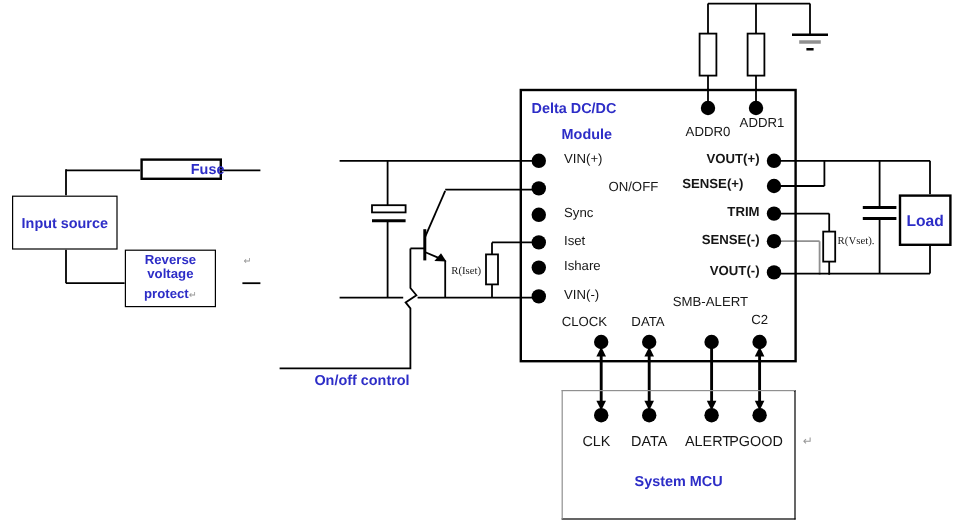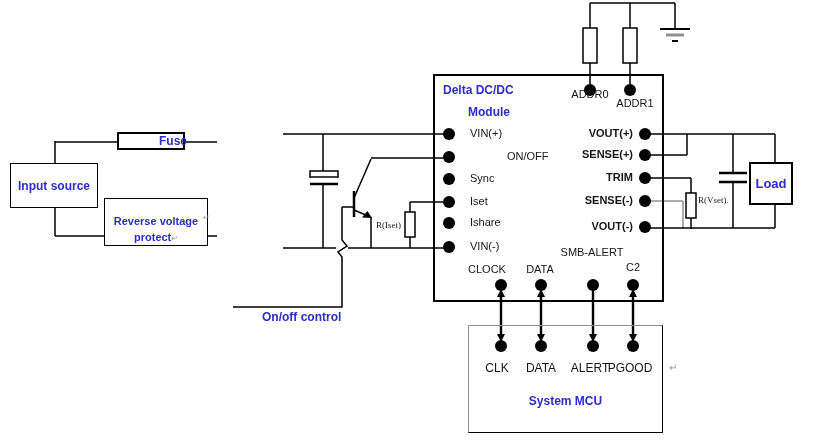--- a/index.html
+++ b/index.html
@@ -131,21 +131,21 @@
   </svg>
 
   <div class="box" style="left:10px;top:163px;width:88px;height:45px;">
     <span class="blue" style="font-size:12px;">Input source</span>
   </div>
 
   <div class="box" style="left:117px;top:132px;width:68px;height:18px;border-width:2px;padding-left:44px;">
     <span class="blue" style="font-size:12px;">Fuse</span>
   </div>
 
-  <div class="box" style="left:104px;top:198px;width:104px;height:48px;flex-direction:column;justify-content:flex-end;">
+  <div class="box" style="left:104px;top:208px;width:76px;height:48px;flex-direction:column;">
     <span class="blue" style="font-size:11px;">Reverse voltage</span>
     <span style="white-space:nowrap;">
       <span class="blue" style="font-size:11px;">protect</span><span class="mark">↵</span>
     </span>
   </div>
 
 
   <div class="box" style="left:749px;top:162px;width:44px;height:43px;border-width:2px;">
     <span class="blue" style="font-size:13px;">Load</span>
   </div>
@@ -155,26 +155,26 @@
   <div class="blue" style="position:absolute;left:468px;top:105px;font-size:12px;">Module</div>
 
   <div class="pinlabel" style="left:470px;top:127px;">VIN(+)</div>
   <div class="pinlabel" style="left:470px;top:150px;margin-left:37px;">ON/OFF</div>
   <div class="pinlabel" style="left:470px;top:172px;">Sync</div>
   <div class="pinlabel" style="left:470px;top:195px;">Iset</div>
   <div class="pinlabel" style="left:470px;top:216px;">Ishare</div>
   <div class="pinlabel" style="left:470px;top:240px;">VIN(-)</div>
 
   <div class="pinlabel r-align" style="left:555px;top:127px;width:78px;">VOUT(+)</div>
-  <div class="pinlabel r-align" style="left:555px;top:148px;width:78px;">SENSE(+)</div>
+  <div class="pinlabel r-align" style="left:555px;top:148px;width:78px;text-align:center;">SENSE(+)</div>
   <div class="pinlabel r-align" style="left:555px;top:171px;width:78px;">TRIM</div>
   <div class="pinlabel r-align" style="left:555px;top:194px;width:78px;">SENSE(-)</div>
   <div class="pinlabel r-align" style="left:555px;top:220px;width:78px;">VOUT(-)</div>
 
-  <div class="pinlabel c-align" style="left:563px;top:88px;width:54px;">ADDR0</div>
+  <div class="pinlabel c-align" style="left:563px;top:104px;width:54px;">ADDR0</div>
   <div class="pinlabel c-align" style="left:608px;top:97px;width:54px;">ADDR1</div>
 
   <div class="pinlabel c-align" style="left:461px;top:263px;width:52px;">CLOCK</div>
   <div class="pinlabel c-align" style="left:514px;top:263px;width:52px;">DATA</div>
   <div class="pinlabel c-align" style="left:548px;top:246px;width:88px;">SMB-ALERT</div>
   <div class="pinlabel c-align" style="left:618px;top:261px;width:30px;">C2</div>
 
   <div class="box" style="left:468px;top:325px;width:195px;height:108px;border-color:#909090 #000 #000 #909090;background:transparent;"></div>
   <div class="pinlabel c-align" style="left:476px;top:361px;width:42px;font-size:12px;">CLK</div>
   <div class="pinlabel c-align" style="left:519px;top:361px;width:44px;font-size:12px;">DATA</div>

